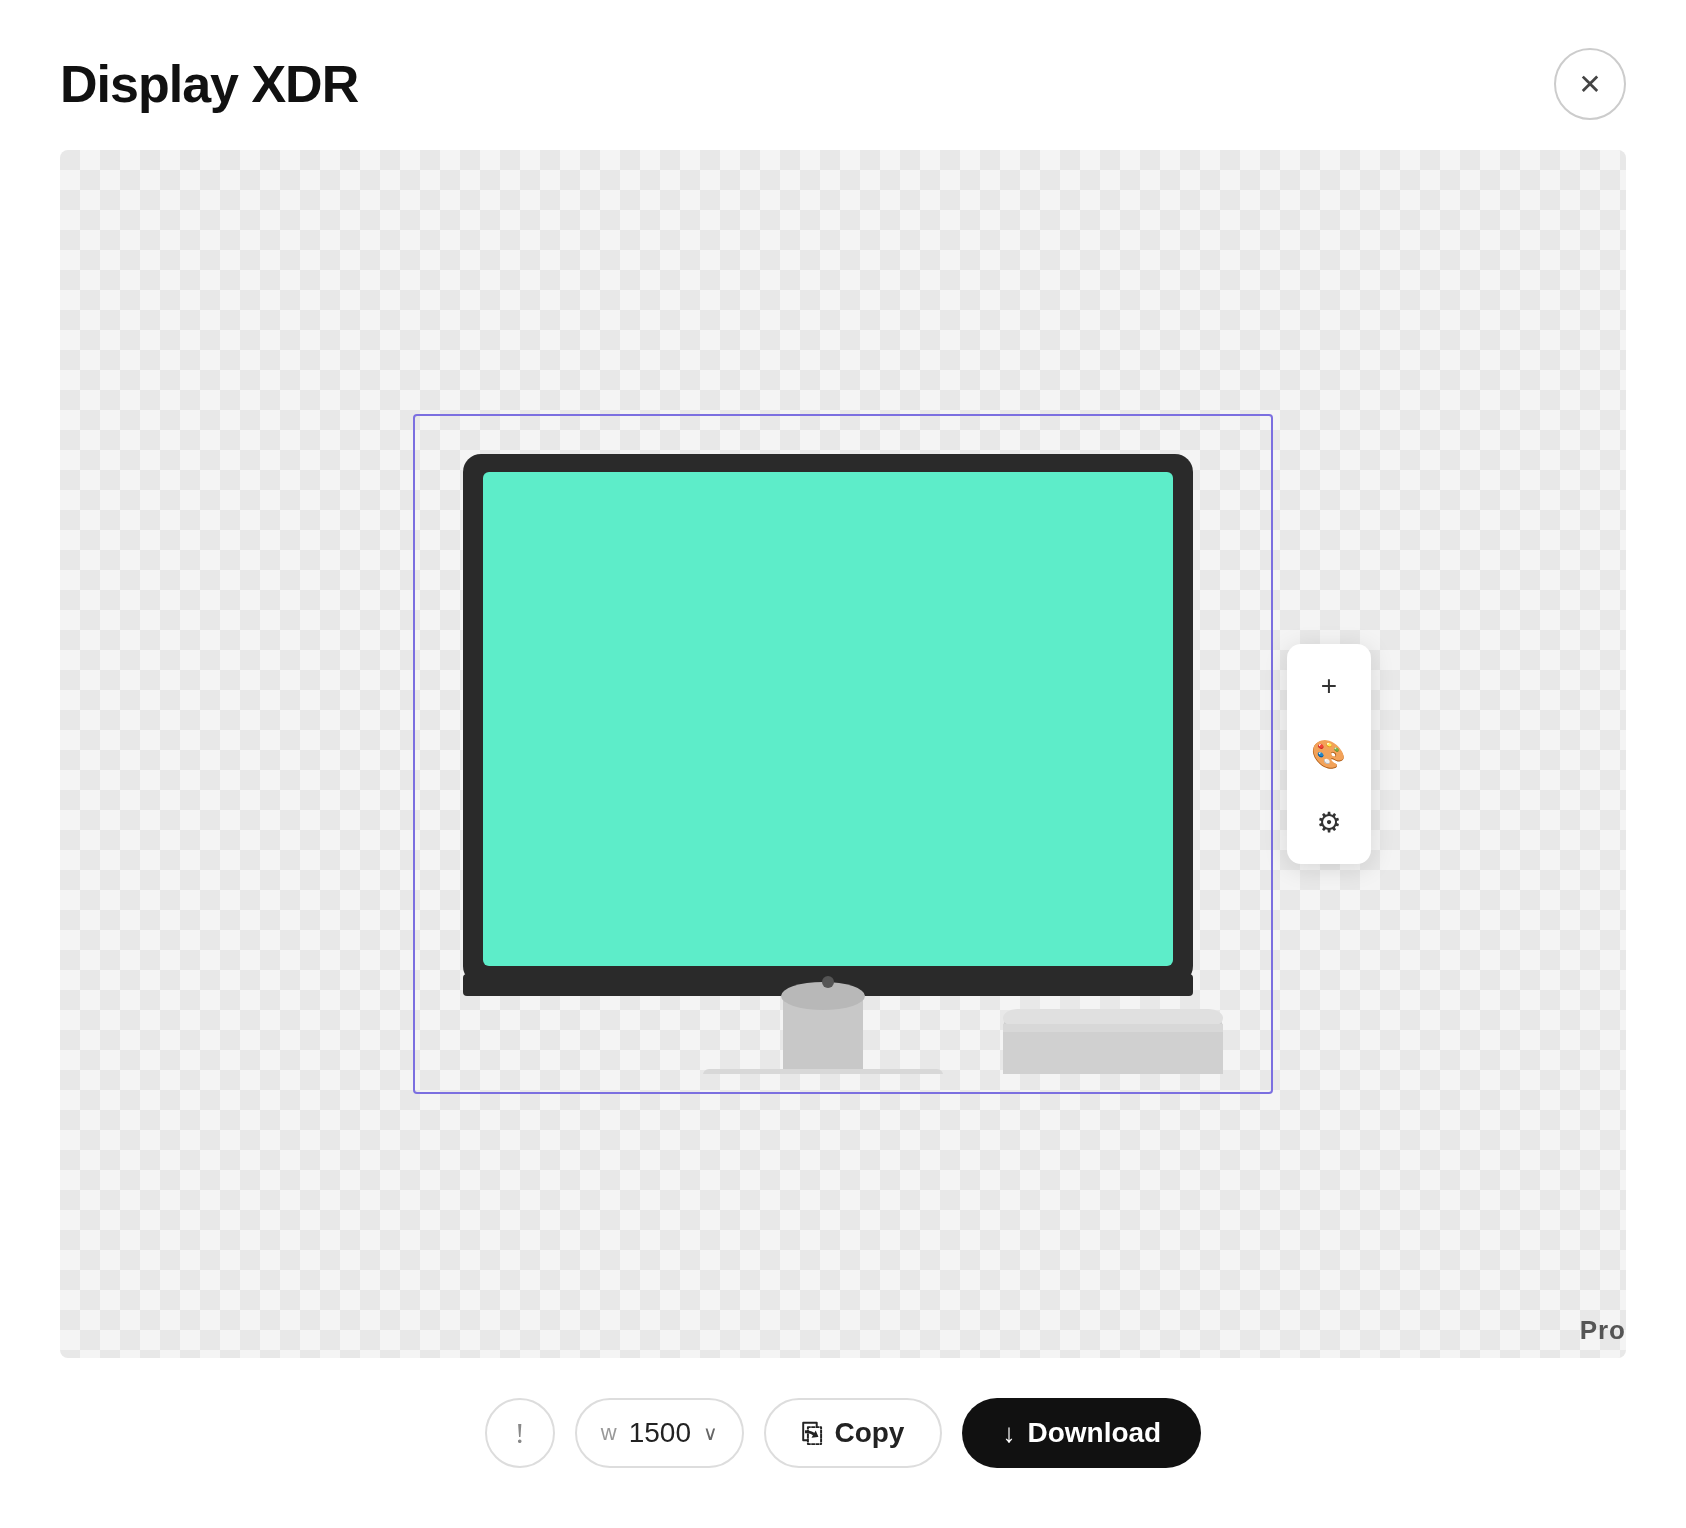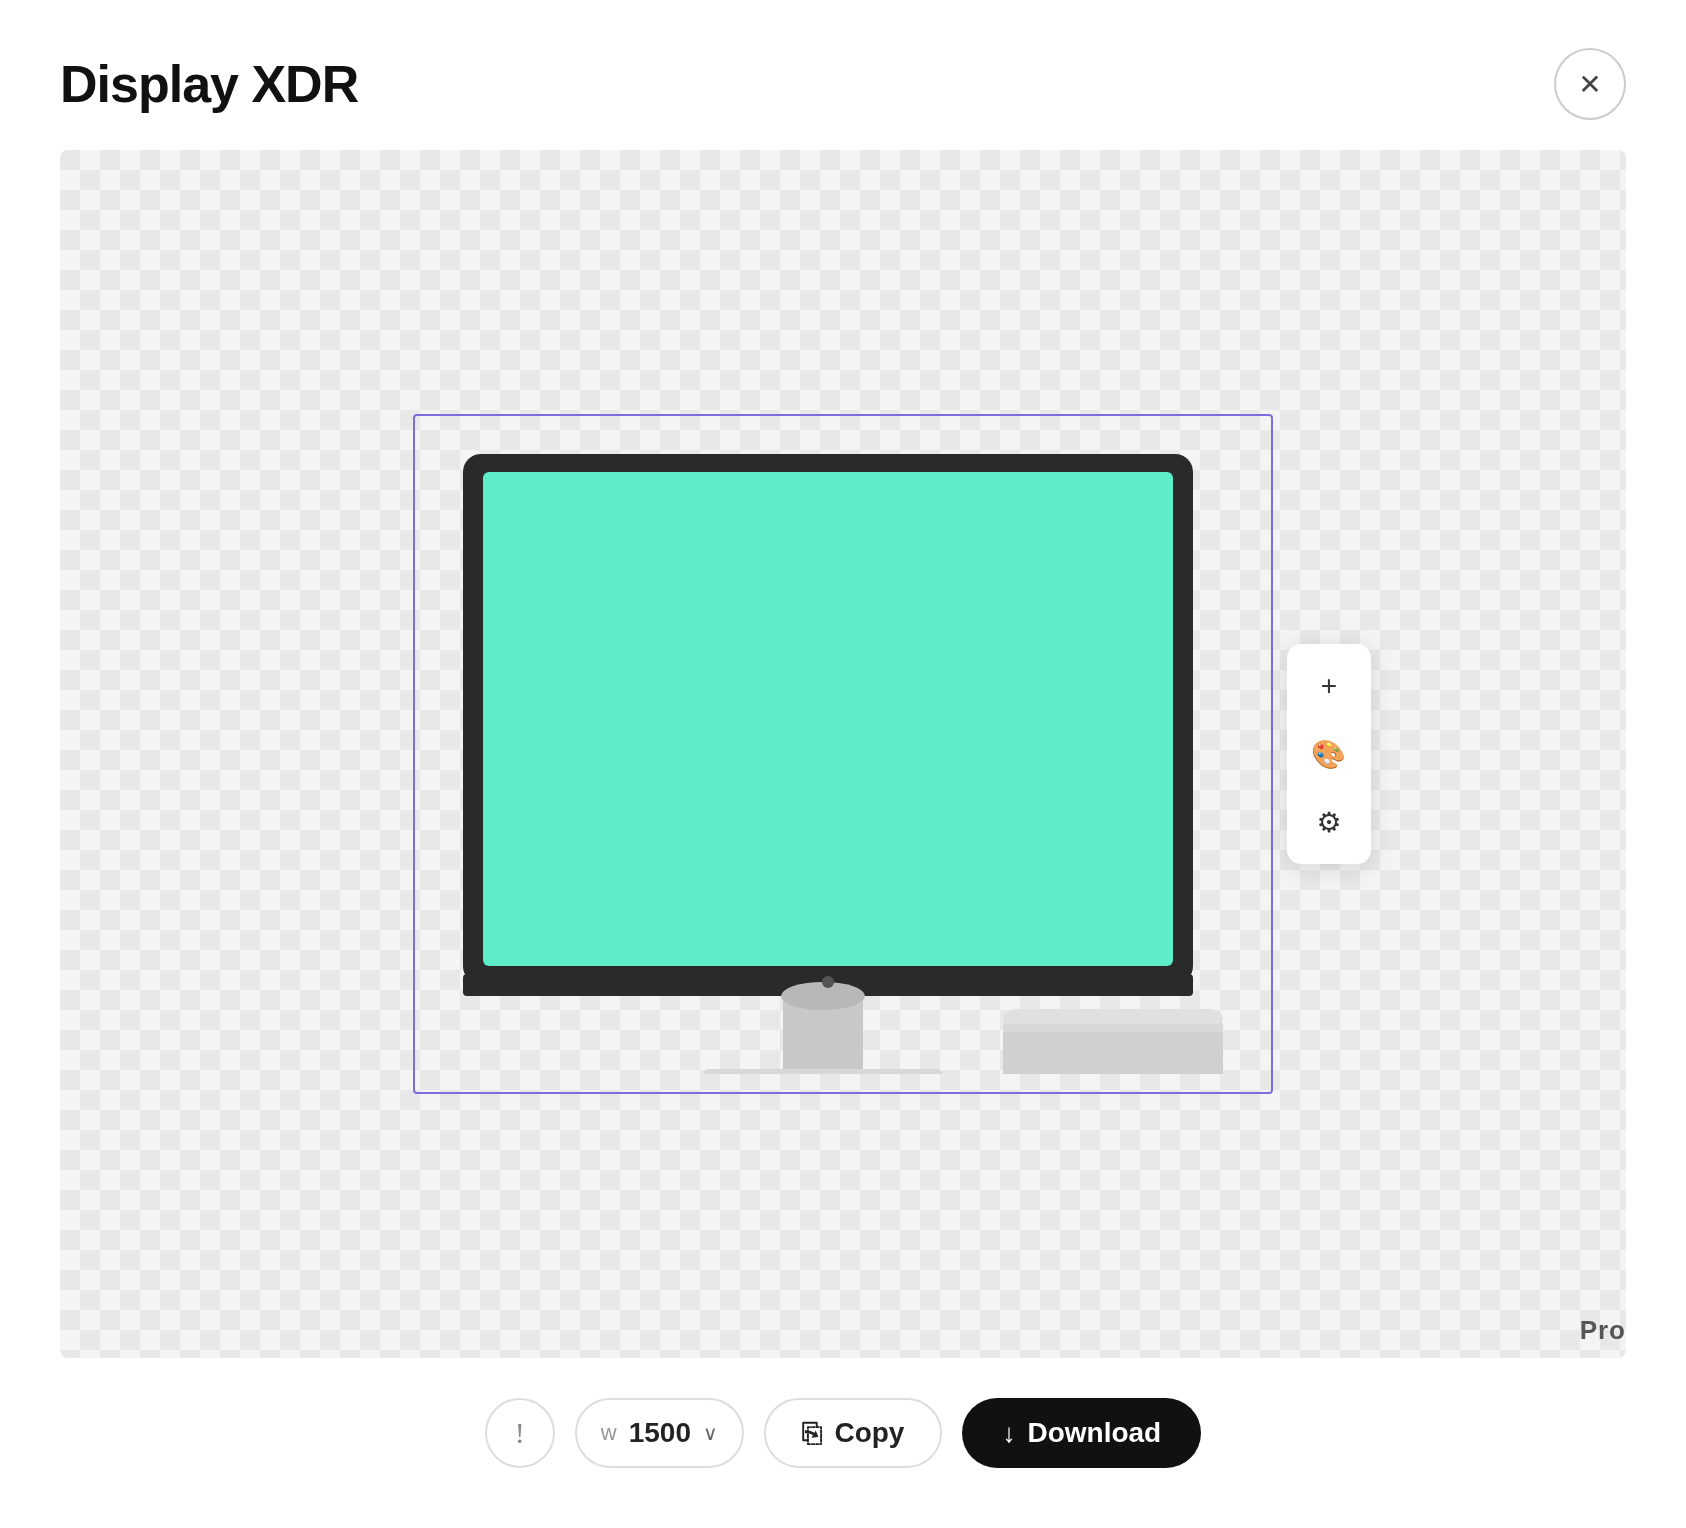--- a/index.html
+++ b/index.html
@@ -174,21 +174,21 @@
     }
 
     .width-label {
       font-size: 22px;
       color: #999;
       font-weight: 500;
     }
 
     .width-value {
       font-size: 28px;
-      font-weight: 700;
+      font-weight: 400;
       color: #222;
     }
 
     .chevron-down {
       font-size: 20px;
       color: #666;
     }
 
     .copy-btn {
       display: flex;

